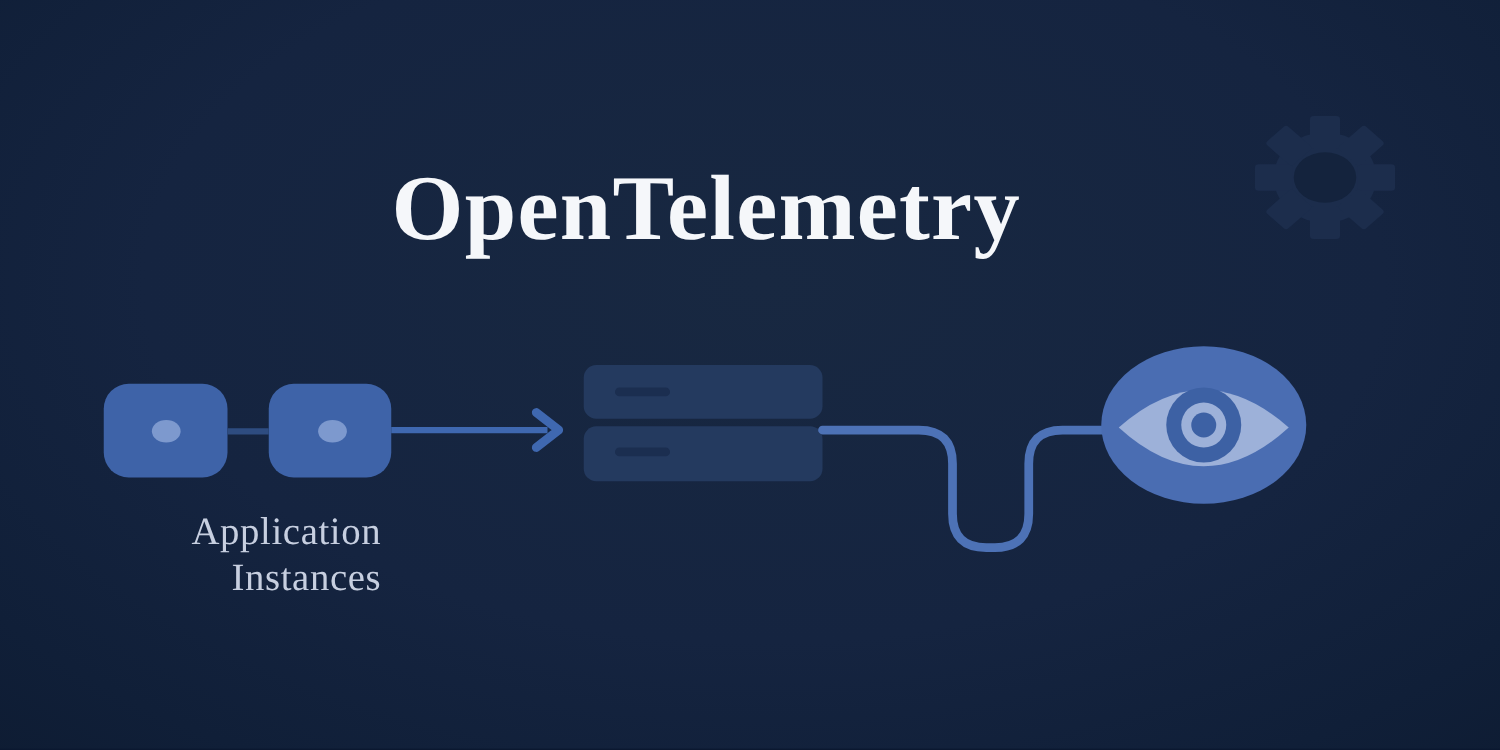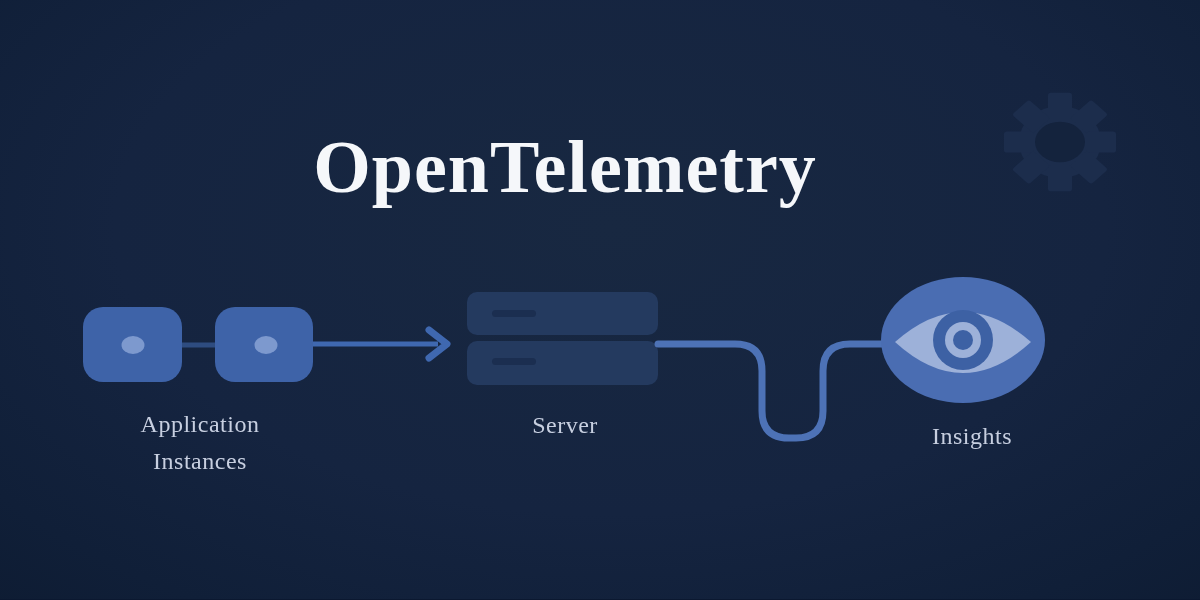--- a/index.html
+++ b/index.html
@@ -17,23 +17,23 @@
     transform:translateX(-35px);
     color:#f5f7fa;
     font-size:74px;
     font-weight:700;
     letter-spacing:1px;
     line-height:1;
   }
   .node-label{
     position:absolute;
     color:#c7cfe0;
-    font-size:24px;
+    font-size:31px;
     letter-spacing:0.5px;
-    text-align:center;
+    text-align:right;
     line-height:37px;
     white-space:pre-line;
   }
   .lbl-app{left:95px;top:406px;width:210px;}
   .lbl-server{left:465px;top:407px;width:200px;}
   .lbl-traces{left:691px;top:454px;width:200px;}
   .lbl-insights{left:872px;top:418px;width:200px;}
   svg{position:absolute;left:0;top:0;}
 </style>
 </head>
@@ -90,16 +90,14 @@
       <ellipse cx="963" cy="340" rx="82" ry="63" fill="#4a6db2"></ellipse>
       <path d="M 895 342 Q 963 282 1031 342 Q 963 404 895 342 Z" fill="#9db1d9"></path>
       <circle cx="963" cy="340" r="30" fill="#3d61a4"></circle>
       <circle cx="963" cy="340" r="18" fill="#9db1d9"></circle>
       <circle cx="963" cy="340" r="10" fill="#3d61a4"></circle>
     </g>
   </svg>
 
   <div class="node-label lbl-app">Application
 Instances</div>
-  <div class="node-label lbl-server">Server</div>
-  <div class="node-label lbl-insights">Insights</div>
 
 </div>
 
 </body></html>

